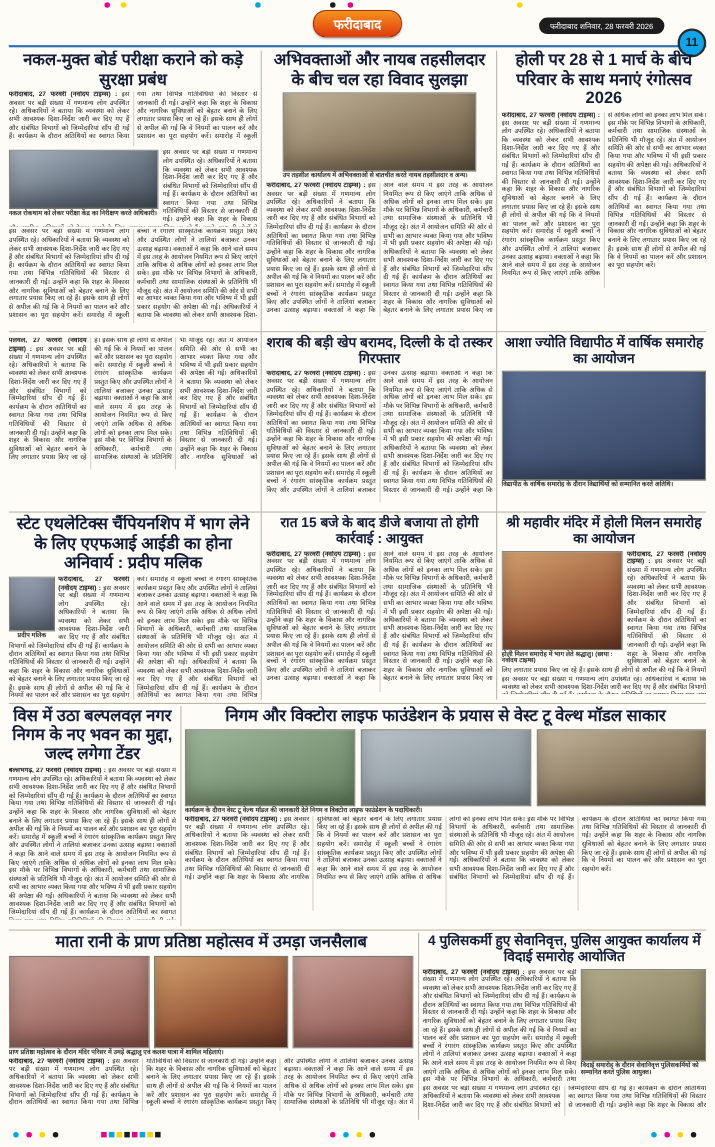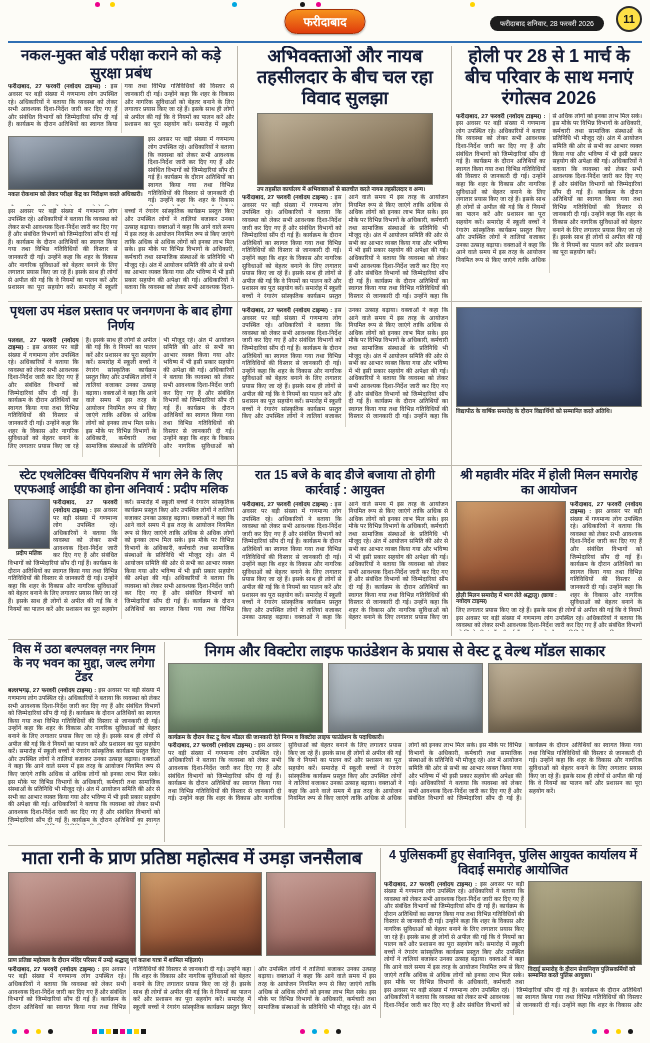--- a/index.html
+++ b/index.html
@@ -6,29 +6,29 @@
   html,body{background:#9a9a9a}
   body{font-family:"Liberation Sans","DejaVu Sans",sans-serif}
   .sheet{position:relative;width:650px;height:1043px;margin:0 auto;background:#fdfcf7;overflow:hidden}
 
   
   .header{position:absolute;left:8px;top:6px;width:634px;height:37px;border-bottom:2px solid #2f6fb3}
   .masthead-top{font-size:5px;color:#8a8a8a;letter-spacing:2px}
   .masthead{font-size:19px;font-weight:bold;font-style:italic;color:#1660ad;line-height:1}
   .badge{position:absolute;left:50%;transform:translateX(-50%);top:3px;background:linear-gradient(#f6921e,#e03c0c);color:#fff;font-weight:bold;font-size:12px;padding:3px 18px;border-radius:12px;border:1px solid #a33008;box-shadow:0 1px 2px rgba(0,0,0,.35)}
   .dateline-bar{position:absolute;right:38px;top:10px;background:#1d1d1d;color:#fff;font-size:7px;padding:3px 10px;border-radius:9px;white-space:nowrap}
-  .pageno{position:absolute;right:0;top:0;width:26px;height:26px;border:2px solid #2c2c2c;border-radius:50%;display:flex;align-items:center;justify-content:center;font-weight:bold;font-size:11px;background:#fde047;color:#1a1a1a}
+  .pageno{position:absolute;right:0;top:20px;width:26px;height:26px;border:2px solid #2c2c2c;border-radius:50%;display:flex;align-items:center;justify-content:center;font-weight:bold;font-size:11px;background:#0ea5e9;color:#1a1a1a}
 
   
   .art{position:absolute;overflow:hidden}
   .hl{font-weight:bold;color:#131c38;text-align:center;line-height:1.18}
   .hl-16{font-size:15px}
-  .hl-14{font-size:18px}
+  .hl-14{font-size:15px}
   .hl-13{font-size:12.5px}
-  .hl-12{font-size:12px}
+  .hl-12{font-size:15px}
   .body{font-size:6px;line-height:7.6px;color:#222;text-align:justify;overflow:hidden;word-break:break-word}
   .cols2{columns:2;column-gap:7px;column-rule:1px solid #d4cfc4}
   .cols3{columns:3;column-gap:7px;column-rule:1px solid #d4cfc4}
   .cols4{columns:4;column-gap:7px;column-rule:1px solid #d4cfc4}
   .dl{font-weight:bold}
   .subhead{display:flex;gap:4px;align-items:flex-start;color:#d4490f;font-weight:bold;font-size:8.5px;line-height:10px;text-align:left}
   .subhead .bullet{color:#c61d12;font-size:7px;line-height:10px}
 
   figure{border:0}
   .photo{border:1px solid #7a7a72;box-shadow:inset 0 -10px 16px rgba(0,0,0,.25)}
@@ -113,35 +113,36 @@
 
   <article class="art" style="left:456px;top:46px;width:186px;height:253px">
     <h2 class="hl hl-14">होली पर 28 से 1 मार्च के बीच परिवार के साथ मनाएं रंगोत्सव 2026</h2>
     <div class="body cols2" style="height:160px;margin-top:3px">
       <b class="dl">फरीदाबाद, 27 फरवरी (नवोदय टाइम्स) :</b>
       <span>इस अवसर पर बड़ी संख्या में गणमान्य लोग उपस्थित रहे। अधिकारियों ने बताया कि व्यवस्था को लेकर सभी आवश्यक दिशा-निर्देश जारी कर दिए गए हैं और संबंधित विभागों को जिम्मेदारियां सौंप दी गई हैं। कार्यक्रम के दौरान अतिथियों का स्वागत किया गया तथा विभिन्न गतिविधियों की विस्तार से जानकारी दी गई। उन्होंने कहा कि शहर के विकास और नागरिक सुविधाओं को बेहतर बनाने के लिए लगातार प्रयास किए जा रहे हैं। इसके साथ ही लोगों से अपील की गई कि वे नियमों का पालन करें और प्रशासन का पूरा सहयोग करें। समारोह में स्कूली बच्चों ने रंगारंग सांस्कृतिक कार्यक्रम प्रस्तुत किए और उपस्थित लोगों ने तालियां बजाकर उनका उत्साह बढ़ाया। वक्ताओं ने कहा कि आने वाले समय में इस तरह के आयोजन नियमित रूप से किए जाएंगे ताकि अधिक से अधिक लोगों को इनका लाभ मिल सके। इस मौके पर विभिन्न विभागों के अधिकारी, कर्मचारी तथा सामाजिक संस्थाओं के प्रतिनिधि भी मौजूद रहे। अंत में आयोजन समिति की ओर से सभी का आभार व्यक्त किया गया और भविष्य में भी इसी प्रकार सहयोग की अपेक्षा की गई। अधिकारियों ने बताया कि व्यवस्था को लेकर सभी आवश्यक दिशा-निर्देश जारी कर दिए गए हैं और संबंधित विभागों को जिम्मेदारियां सौंप दी गई हैं। कार्यक्रम के दौरान अतिथियों का स्वागत किया गया तथा विभिन्न गतिविधियों की विस्तार से जानकारी दी गई। उन्होंने कहा कि शहर के विकास और नागरिक सुविधाओं को बेहतर बनाने के लिए लगातार प्रयास किए जा रहे हैं। इसके साथ ही लोगों से अपील की गई कि वे नियमों का पालन करें और प्रशासन का पूरा सहयोग करें।</span>
     </div>
   </article>
 
   <article class="art" style="left:8px;top:304px;width:226px;height:158px">
-    <h2 class="hl hl-13">पृथला उप मंडल प्रस्ताव पर जनगणना के बाद होगा निर्णय</h2>
     <div class="body cols3" style="height:120px;margin-top:3px">
       <b class="dl">पलवल, 27 फरवरी (नवोदय टाइम्स) :</b>
       <span>इस अवसर पर बड़ी संख्या में गणमान्य लोग उपस्थित रहे। अधिकारियों ने बताया कि व्यवस्था को लेकर सभी आवश्यक दिशा-निर्देश जारी कर दिए गए हैं और संबंधित विभागों को जिम्मेदारियां सौंप दी गई हैं। कार्यक्रम के दौरान अतिथियों का स्वागत किया गया तथा विभिन्न गतिविधियों की विस्तार से जानकारी दी गई। उन्होंने कहा कि शहर के विकास और नागरिक सुविधाओं को बेहतर बनाने के लिए लगातार प्रयास किए जा रहे हैं। इसके साथ ही लोगों से अपील की गई कि वे नियमों का पालन करें और प्रशासन का पूरा सहयोग करें। समारोह में स्कूली बच्चों ने रंगारंग सांस्कृतिक कार्यक्रम प्रस्तुत किए और उपस्थित लोगों ने तालियां बजाकर उनका उत्साह बढ़ाया। वक्ताओं ने कहा कि आने वाले समय में इस तरह के आयोजन नियमित रूप से किए जाएंगे ताकि अधिक से अधिक लोगों को इनका लाभ मिल सके। इस मौके पर विभिन्न विभागों के अधिकारी, कर्मचारी तथा सामाजिक संस्थाओं के प्रतिनिधि भी मौजूद रहे। अंत में आयोजन समिति की ओर से सभी का आभार व्यक्त किया गया और भविष्य में भी इसी प्रकार सहयोग की अपेक्षा की गई। अधिकारियों ने बताया कि व्यवस्था को लेकर सभी आवश्यक दिशा-निर्देश जारी कर दिए गए हैं और संबंधित विभागों को जिम्मेदारियां सौंप दी गई हैं। कार्यक्रम के दौरान अतिथियों का स्वागत किया गया तथा विभिन्न गतिविधियों की विस्तार से जानकारी दी गई। उन्होंने कहा कि शहर के विकास और नागरिक सुविधाओं को बेहतर बनाने के लिए लगातार प्रयास किए जा रहे हैं। इसके साथ ही लोगों से अपील की गई कि वे नियमों का पालन करें और प्रशासन का पूरा सहयोग करें।</span>
     </div>
   </article>
 
   <article class="art" style="left:242px;top:304px;width:206px;height:158px">
+    <h2 class="hl hl-13">शराब की बड़ी खेप बरामद, दिल्ली के दो तस्कर गिरफ्तार</h2>
     <div class="body cols2" style="height:120px;margin-top:3px">
       <b class="dl">फरीदाबाद, 27 फरवरी (नवोदय टाइम्स) :</b>
       <span>इस अवसर पर बड़ी संख्या में गणमान्य लोग उपस्थित रहे। अधिकारियों ने बताया कि व्यवस्था को लेकर सभी आवश्यक दिशा-निर्देश जारी कर दिए गए हैं और संबंधित विभागों को जिम्मेदारियां सौंप दी गई हैं। कार्यक्रम के दौरान अतिथियों का स्वागत किया गया तथा विभिन्न गतिविधियों की विस्तार से जानकारी दी गई। उन्होंने कहा कि शहर के विकास और नागरिक सुविधाओं को बेहतर बनाने के लिए लगातार प्रयास किए जा रहे हैं। इसके साथ ही लोगों से अपील की गई कि वे नियमों का पालन करें और प्रशासन का पूरा सहयोग करें। समारोह में स्कूली बच्चों ने रंगारंग सांस्कृतिक कार्यक्रम प्रस्तुत किए और उपस्थित लोगों ने तालियां बजाकर उनका उत्साह बढ़ाया। वक्ताओं ने कहा कि आने वाले समय में इस तरह के आयोजन नियमित रूप से किए जाएंगे ताकि अधिक से अधिक लोगों को इनका लाभ मिल सके। इस मौके पर विभिन्न विभागों के अधिकारी, कर्मचारी तथा सामाजिक संस्थाओं के प्रतिनिधि भी मौजूद रहे। अंत में आयोजन समिति की ओर से सभी का आभार व्यक्त किया गया और भविष्य में भी इसी प्रकार सहयोग की अपेक्षा की गई। अधिकारियों ने बताया कि व्यवस्था को लेकर सभी आवश्यक दिशा-निर्देश जारी कर दिए गए हैं और संबंधित विभागों को जिम्मेदारियां सौंप दी गई हैं। कार्यक्रम के दौरान अतिथियों का स्वागत किया गया तथा विभिन्न गतिविधियों की विस्तार से जानकारी दी गई। उन्होंने कहा कि शहर के विकास और नागरिक सुविधाओं को बेहतर बनाने के लिए लगातार प्रयास किए जा रहे हैं। इसके साथ ही लोगों से अपील की गई कि वे नियमों का पालन करें और प्रशासन का पूरा सहयोग करें।</span>
     </div>
   </article>
 
   <article class="art" style="left:456px;top:304px;width:186px;height:158px">
+    <h2 class="hl hl-13">आशा ज्योति विद्यापीठ में वार्षिक समारोह का आयोजन</h2>
     <figure style="margin-top:3px">
       <div class="photo ph-c" style="height:100px"></div>
       <figcaption class="caption">विद्यापीठ के वार्षिक समारोह के दौरान विद्यार्थियों को सम्मानित करते अतिथि।</figcaption>
     </figure>
   </article>
 
   <article class="art" style="left:8px;top:468px;width:226px;height:168px">
     <h2 class="hl hl-12">स्टेट एथलेटिक्स चैंपियनशिप में भाग लेने के लिए एएफआई आईडी का होना अनिवार्य : प्रदीप मलिक</h2>
     <div class="body cols2" style="height:120px;margin-top:3px">
       <span style="float:left;width:42px;margin:0 3px 1px 0;display:block">

